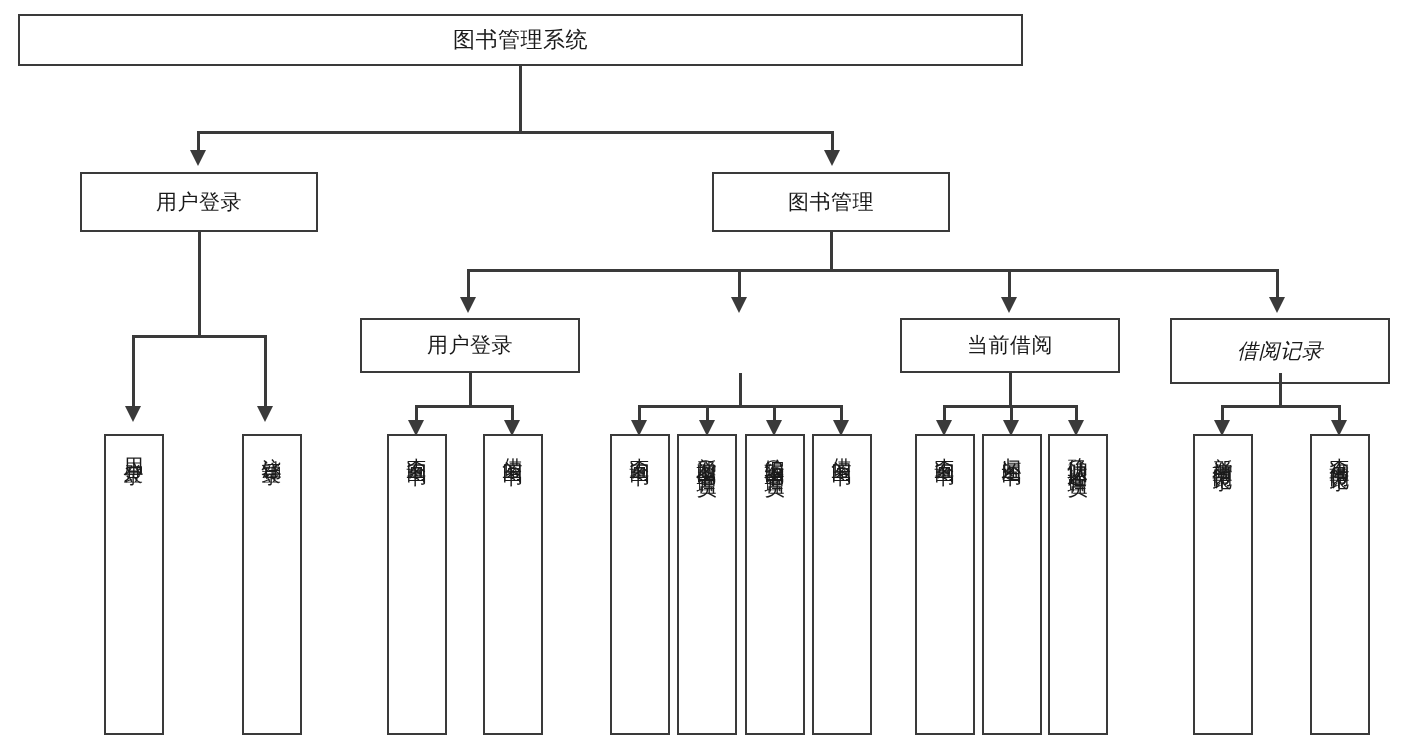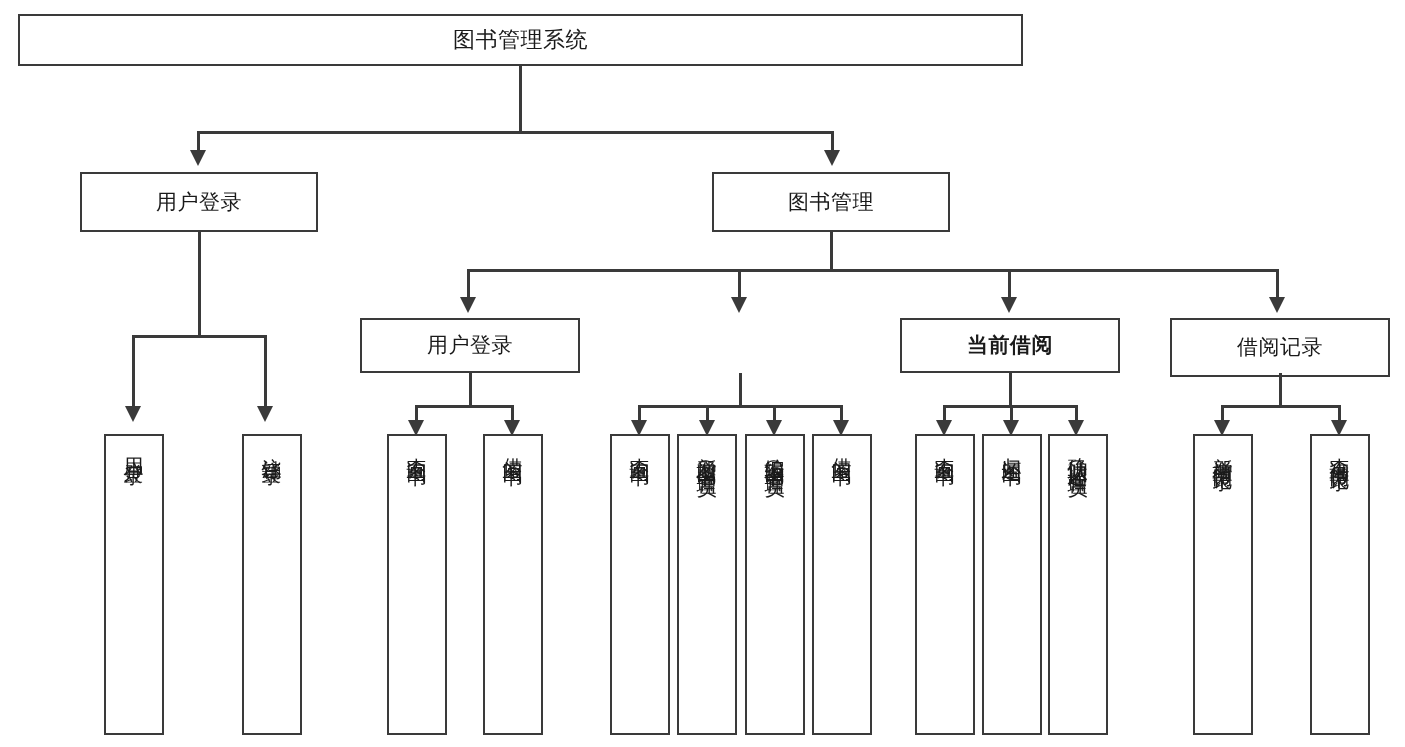--- a/index.html
+++ b/index.html
@@ -125,24 +125,24 @@
 
   <div class="conn vline" style="left:1008px; top:269px; width:3px; height:32px;"></div>
   <div class="arrow" style="left:1001px; top:297px;"></div>
 
   <div class="conn vline" style="left:1276px; top:269px; width:3px; height:32px;"></div>
   <div class="arrow" style="left:1269px; top:297px;"></div>
 
   <div class="node horiz" style="left:360px; top:318px; width:220px; height:55px;">
     <span class="label">用户登录</span>
   </div>
-  <div class="node horiz" style="left:900px; top:318px; width:220px; height:55px;font-weight:bold;">
+  <div class="node horiz" style="left:900px; top:318px; width:220px; height:55px;">
     <span class="label">当前借阅</span>
   </div>
-  <div class="node horiz" style="left:1170px; top:318px; width:220px; height:59px;">
+  <div class="node horiz" style="left:1170px; top:318px; width:220px; height:66px;font-style:italic;">
     <span class="label">借阅记录</span>
   </div>
 
   <div class="conn vline" style="left:469px; top:373px; width:3px; height:34px;"></div>
   <div class="conn hline" style="left:415px; top:405px; width:98px; height:3px;"></div>
   <div class="conn vline" style="left:415px; top:405px; width:3px; height:22px;"></div>
   <div class="arrow" style="left:408px; top:420px;"></div>
   <div class="conn vline" style="left:511px; top:405px; width:3px; height:22px;"></div>
   <div class="arrow" style="left:504px; top:420px;"></div>
 

